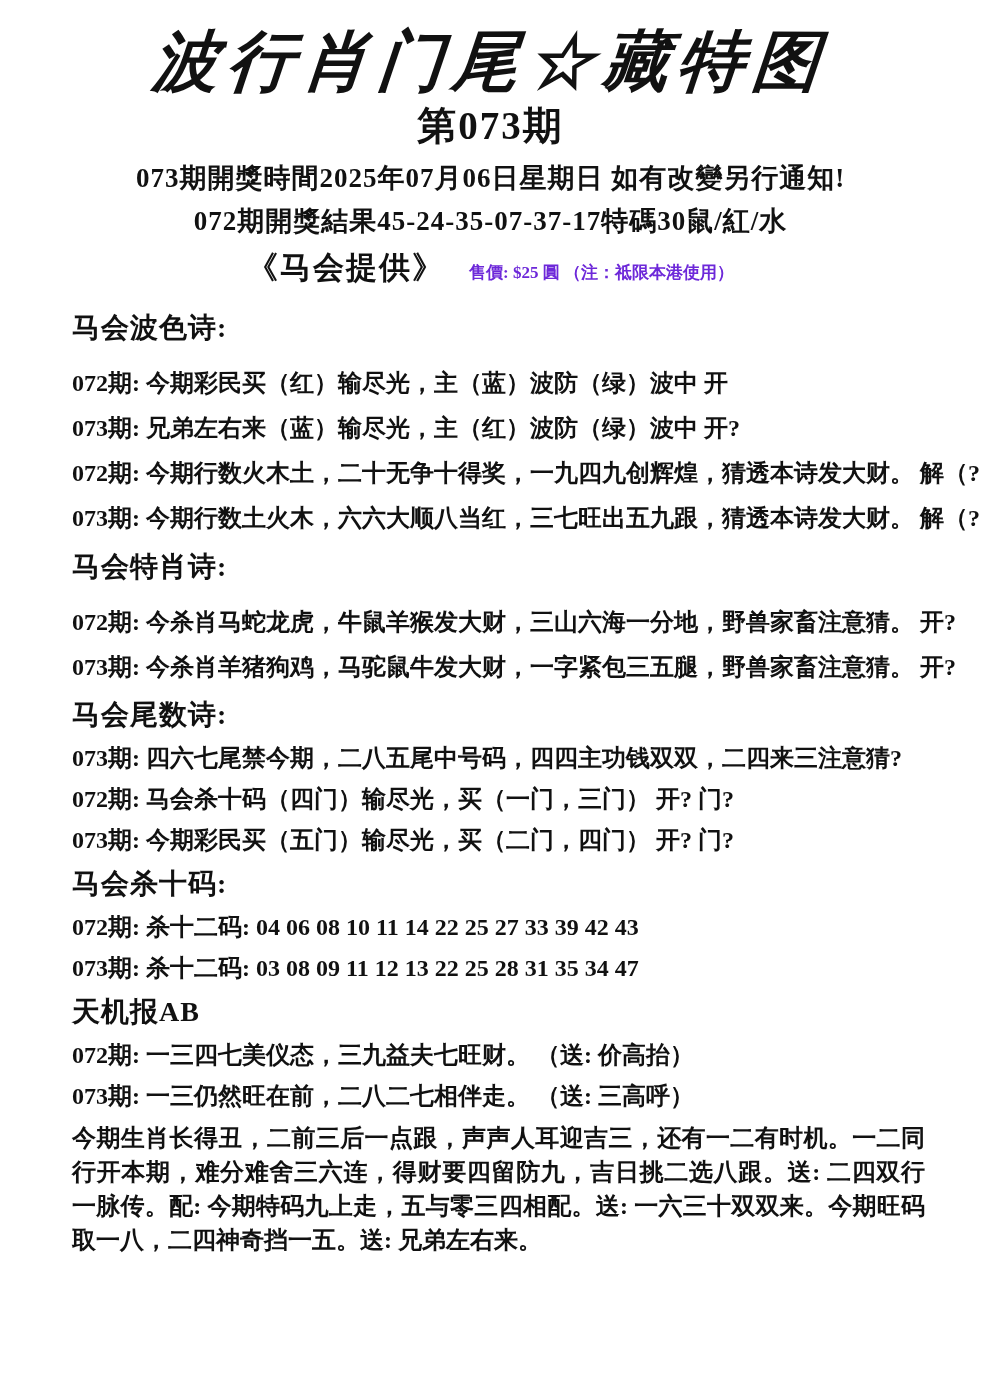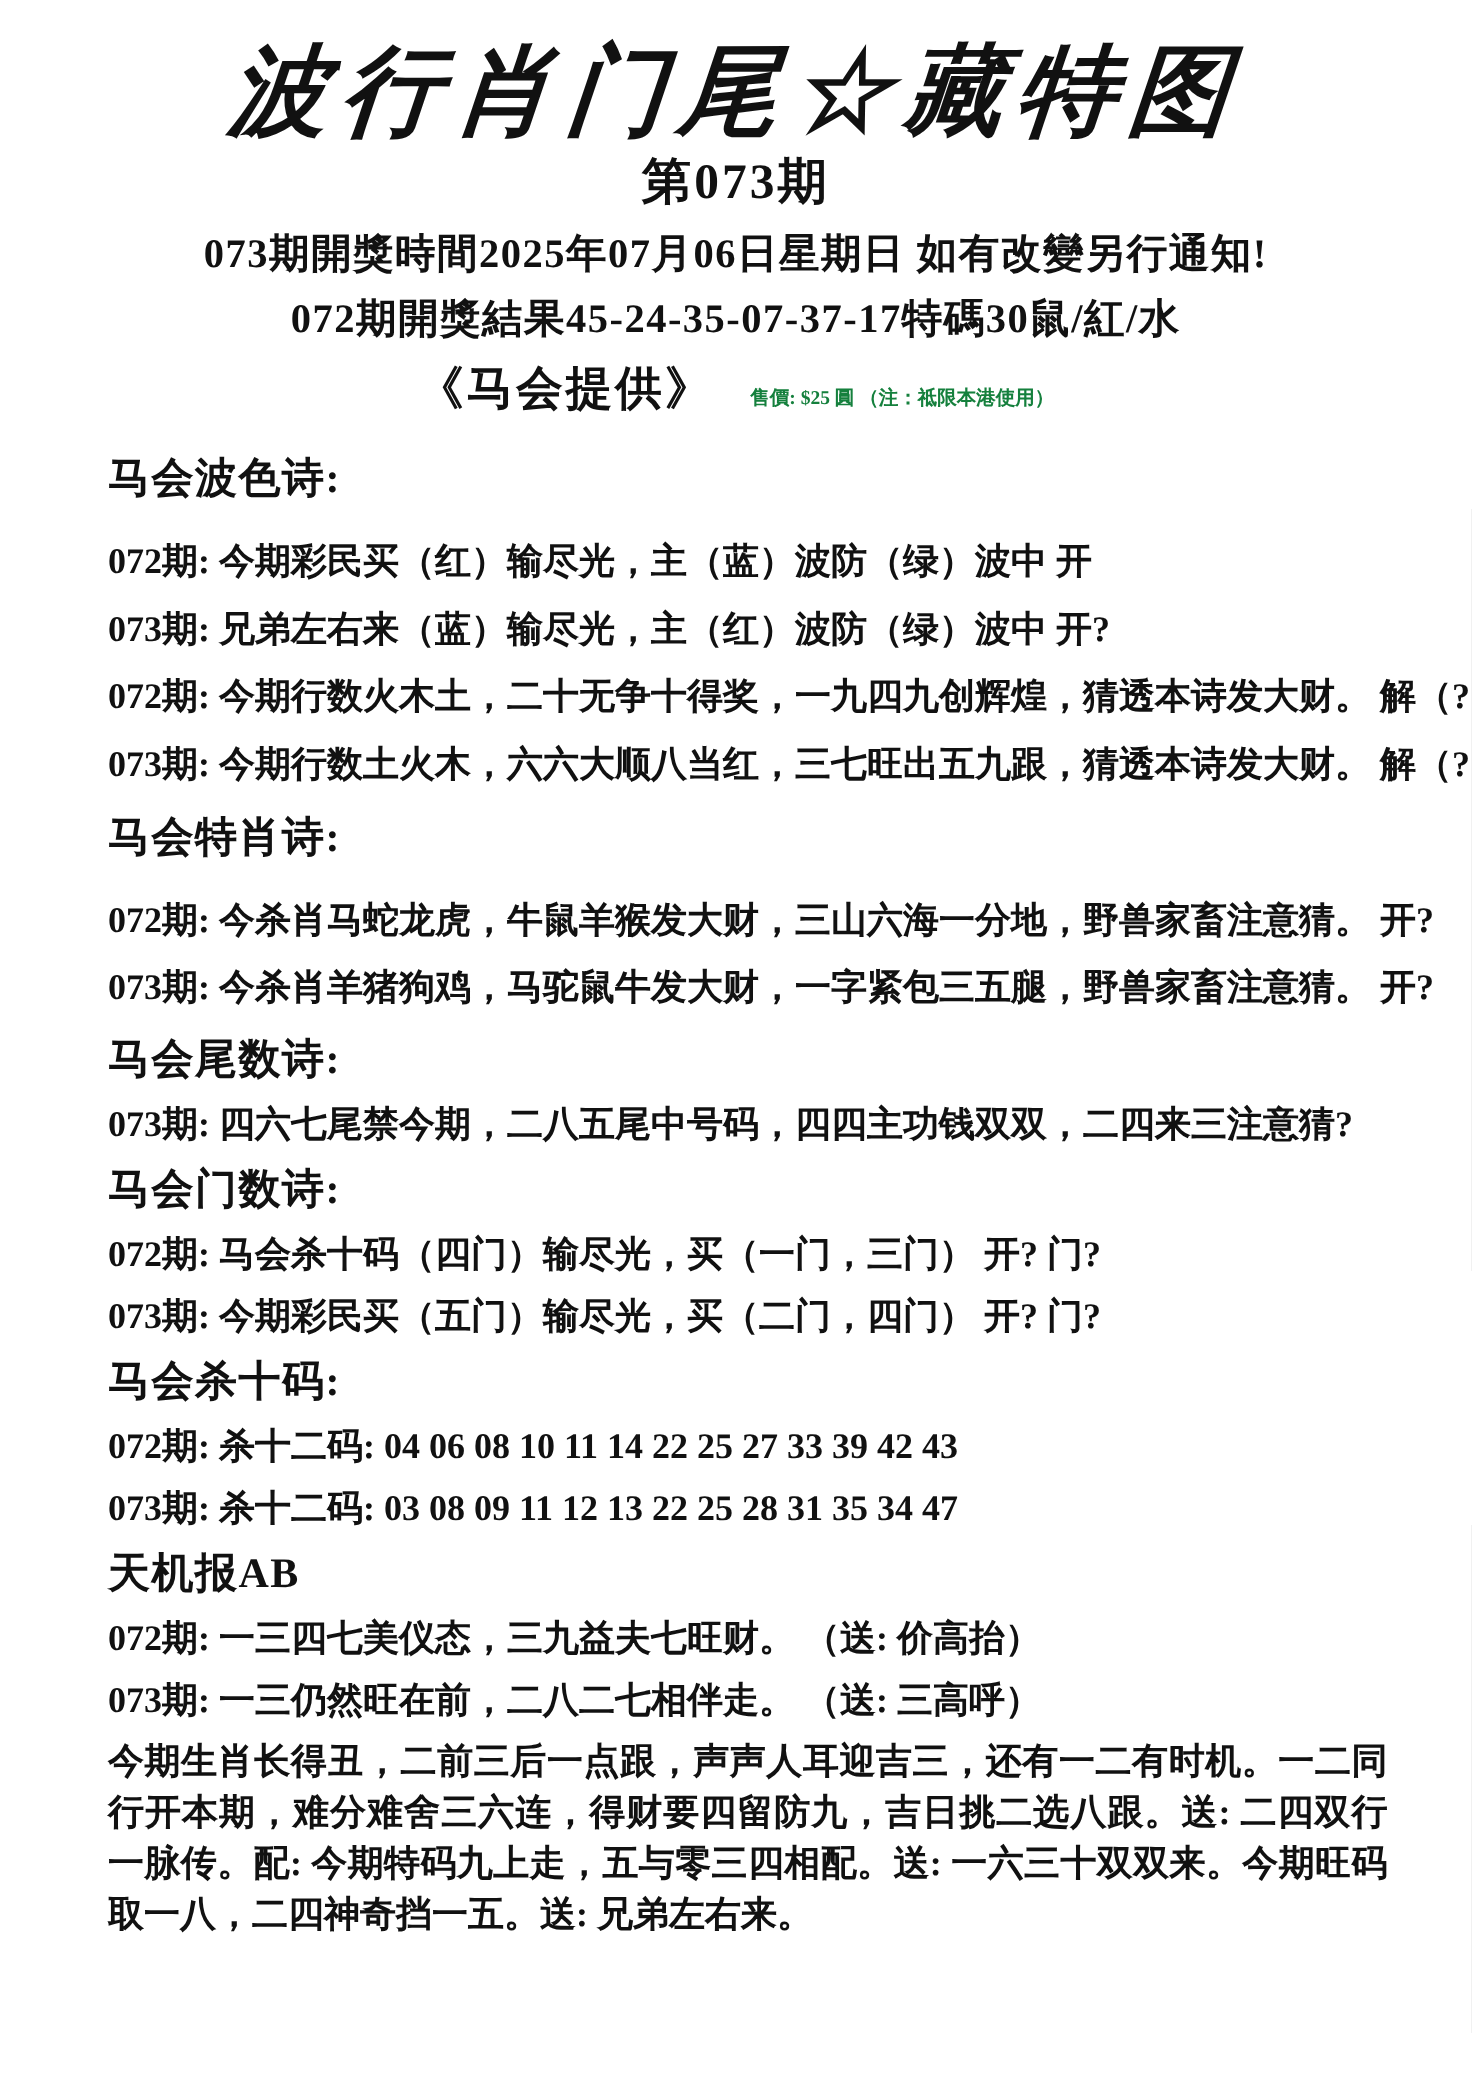--- a/index.html
+++ b/index.html
@@ -22,38 +22,38 @@
     font-size:66px;
     line-height:1.1;
     font-style:italic;
     font-weight:900;
     letter-spacing:9px;
     transform:skewX(-5deg);
     white-space:nowrap;
   }
   .issue{
     text-align:center;
-    font-size:33px;
+    font-size:39px;
     margin-top:0px;
     letter-spacing:2px;
   }
   .info-line{
     text-align:center;
     font-size:27px;
     margin-top:7px;
     letter-spacing:1px;
     white-space:nowrap;
   }
   .provider-line{
     text-align:center;
     margin-top:8px;
     white-space:nowrap;
   }
   .provider{font-size:31px;letter-spacing:2px;}
-  .price-note{font-size:13px;margin-left:24px;color:#15803d;}
+  .price-note{font-size:17px;margin-left:24px;color:#6d28d9;}
   
   .content{padding:6px 56px 0 72px;}
   .sec h2{
     font-size:28px;
     font-weight:700;
     margin:0;
     letter-spacing:1px;
   }
   .sec .line{
     font-size:24px;
@@ -104,21 +104,20 @@
       <p class="line">072期: 今杀肖马蛇龙虎，牛鼠羊猴发大财，三山六海一分地，野兽家畜注意猜。 开?</p>
       <p class="line">073期: 今杀肖羊猪狗鸡，马驼鼠牛发大财，一字紧包三五腿，野兽家畜注意猜。 开?</p>
     </section>
 
     <section class="sec sec-tight">
       <h2>马会尾数诗:</h2>
       <p class="line">073期: 四六七尾禁今期，二八五尾中号码，四四主功钱双双，二四来三注意猜?</p>
     </section>
 
     <section class="sec sec-tight">
-      <h2>马会门数诗:</h2>
       <p class="line">072期: 马会杀十码（四门）输尽光，买（一门，三门） 开? 门?</p>
       <p class="line">073期: 今期彩民买（五门）输尽光，买（二门，四门） 开? 门?</p>
     </section>
 
     <section class="sec sec-tight">
       <h2>马会杀十码:</h2>
       <p class="line">072期: 杀十二码: 04 06 08 10 11 14 22 25 27 33 39 42 43</p>
       <p class="line">073期: 杀十二码: 03 08 09 11 12 13 22 25 28 31 35 34 47</p>
     </section>
 

